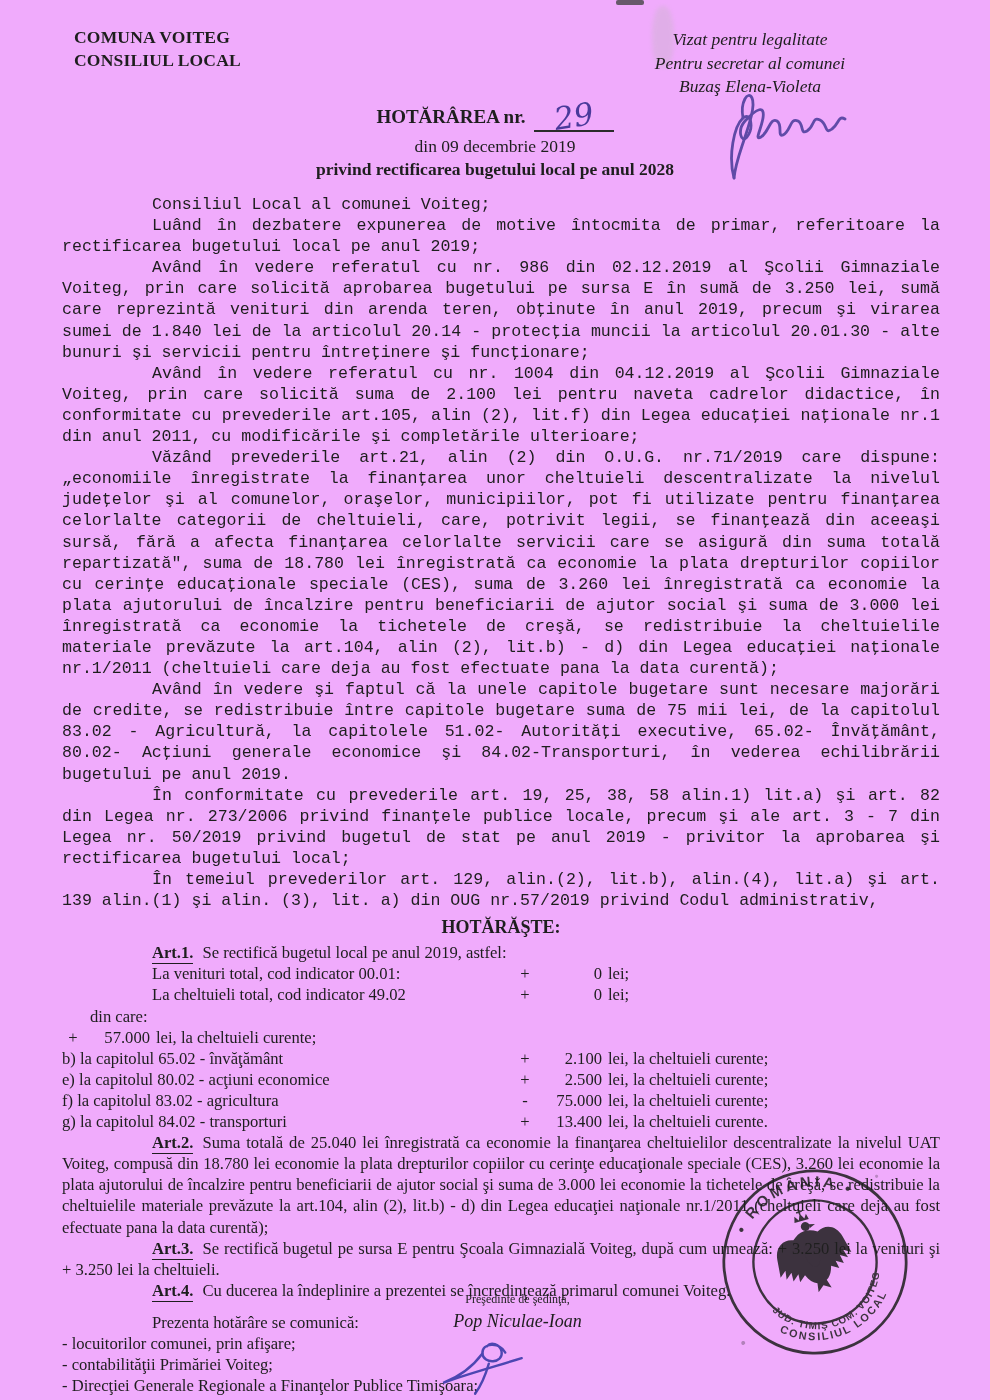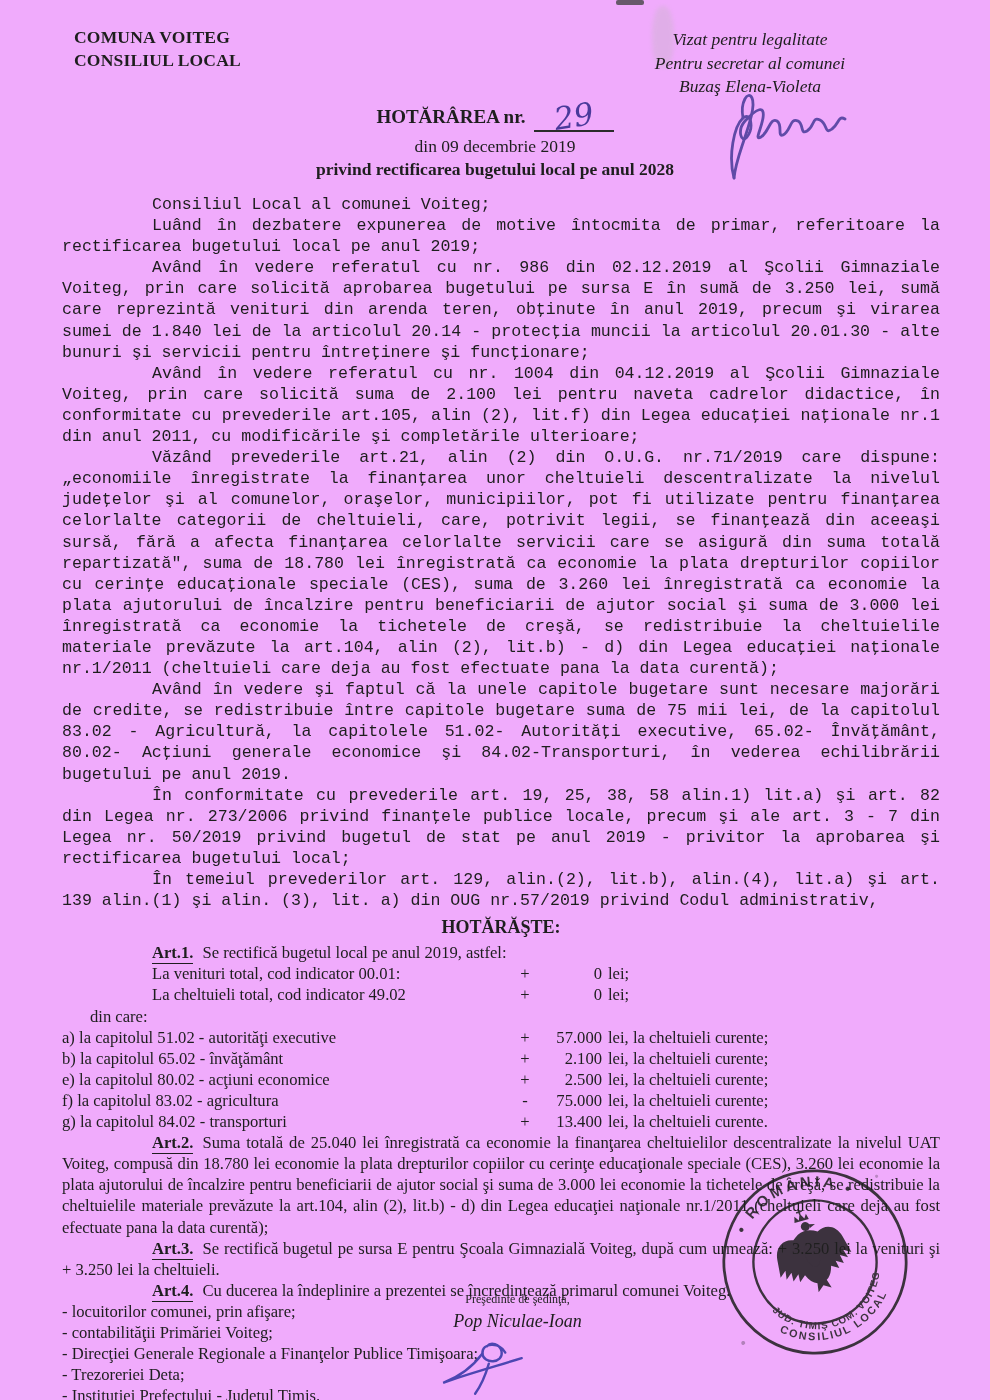--- a/index.html
+++ b/index.html
@@ -110,21 +110,20 @@
     <div class="b-row total">
       <span class="b-label">La cheltuieli total, cod indicator 49.02</span>
       <span class="b-sign">+</span>
       <span class="b-amt">0</span>
       <span class="b-rest">lei;</span>
     </div>
 
     <div class="din-care">din care:</div>
 
     <div class="b-row chap">
-      <span class="b-label">a) la capitolul 51.02 - autorităţi executive</span>
       <span class="b-sign">+</span>
       <span class="b-amt">57.000</span>
       <span class="b-rest">lei, la cheltuieli curente;</span>
     </div>
     <div class="b-row chap">
       <span class="b-label">b) la capitolul 65.02 - învăţământ</span>
       <span class="b-sign">+</span>
       <span class="b-amt">2.100</span>
       <span class="b-rest">lei, la cheltuieli curente;</span>
     </div>
@@ -150,20 +149,21 @@
     <p class="art">
       <span class="art-label">Art.2.</span><span class="art-text">Suma totală de 25.040 lei  înregistrată ca economie la finanţarea cheltuielilor descentralizate la nivelul UAT Voiteg, compusă din 18.780 lei economie la plata drepturilor copiilor cu cerinţe educaţionale speciale (CES), 3.260 lei economie la plata ajutorului de încalzire pentru beneficiarii de ajutor social şi suma de 3.000 lei economie la tichetele de creşă, se redistribuie la cheltuielile materiale prevăzute la art.104, alin (2), lit.b) - d) din Legea educaţiei naţionale nr.1/2011 (cheltuieli care deja au fost efectuate pana la data curentă);</span>
     </p>
     <p class="art">
       <span class="art-label">Art.3.</span><span class="art-text">Se rectifică bugetul pe sursa E pentru Şcoala Gimnazială Voiteg, după cum urmează: + 3.250 lei la venituri şi + 3.250 lei la cheltuieli.</span>
     </p>
     <p class="art art-4">
       <span class="art-label">Art.4.</span><span class="art-text">Cu ducerea la îndeplinire a prezentei se încredinţează primarul comunei Voiteg.</span>
     </p>
 
+    <p class="comm-intro">Prezenta hotărâre se comunică:</p>
     <div class="comm-item">- locuitorilor comunei, prin afişare;</div>
     <div class="comm-item">- contabilităţii Primăriei Voiteg;</div>
     <div class="comm-item">- Direcţiei Generale Regionale a Finanţelor Publice Timişoara;</div>
     <div class="comm-item">- Trezoreriei Deta;</div>
     <div class="comm-item">- Instituţiei Prefectului - Judeţul Timiş.</div>
   </div>
 
   <div class="footer-sign">
     <div class="role">Preşedinte de şedinţă,</div>
     <div class="name">Pop Niculae-Ioan</div>

